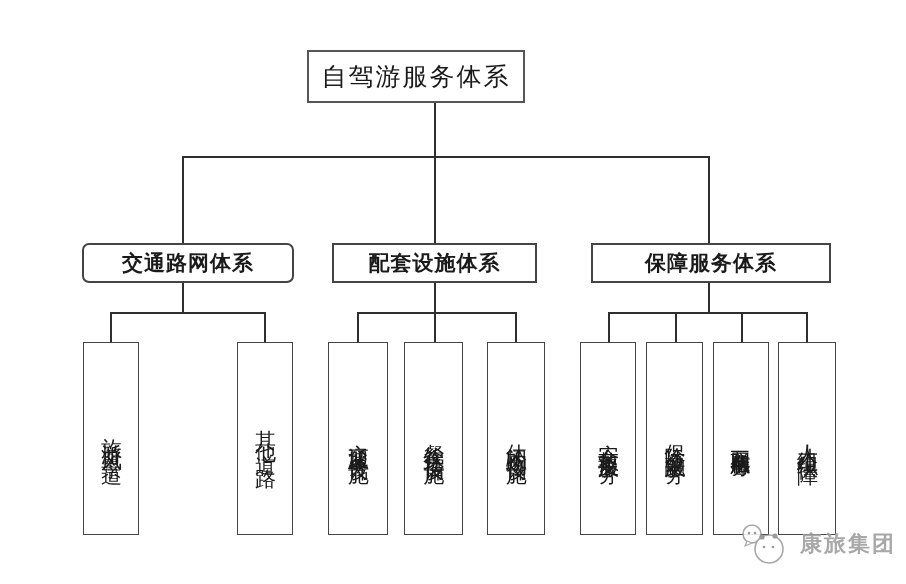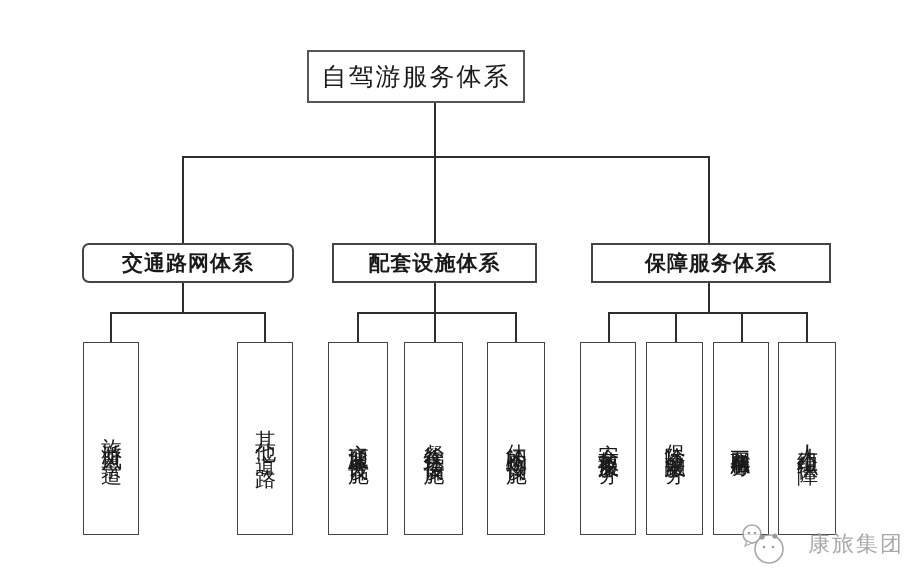--- a/index.html
+++ b/index.html
@@ -75,24 +75,24 @@
     position: absolute;
     left: 740px; top: 522px;
     display: flex;
     align-items: center;
     z-index: 5;
     opacity: 0.85;
   }
   .watermark svg { display: block; }
   .watermark .brand {
     font-size: 22px;
-    font-weight: normal;
+    font-weight: bold;
     color: var(--watermark);
     letter-spacing: 2px;
-    margin-left: 20px;
+    margin-left: 12px;
     text-shadow: 0 0 1px #ffffff;
   }
 </style>
 </head>
 <body>
 
 <div class="stage">
 
   <div class="node root-box">
     <span>自驾游服务体系</span>

